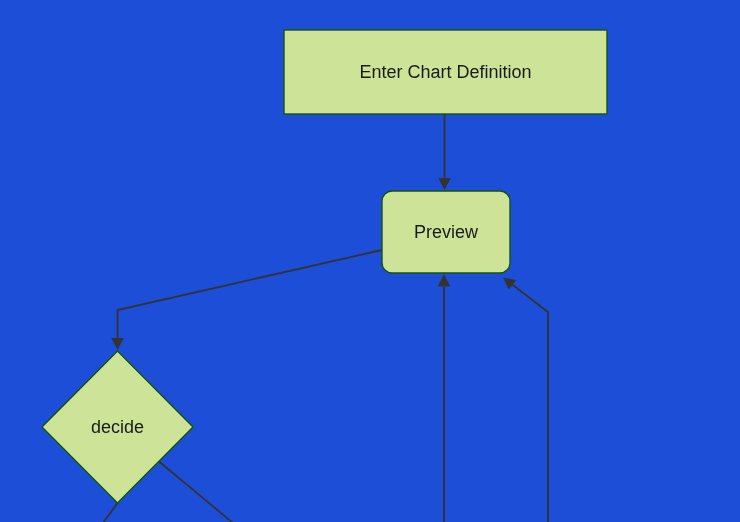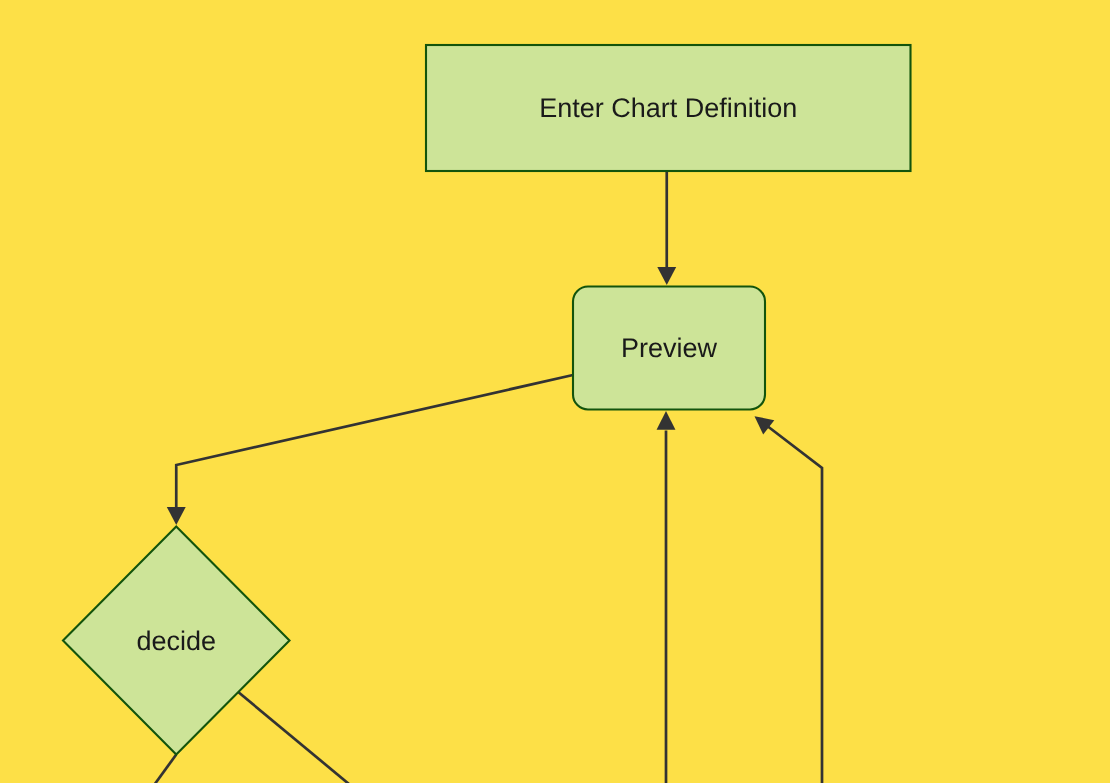--- a/index.html
+++ b/index.html
@@ -4,21 +4,21 @@
 <style>
   html, body {
     margin: 0;
     padding: 0;
     background: #ffffff;
   }
   .canvas {
     position: relative;
     width: 740px;
     height: 522px;
-    background: #fde047;
+    background: #1d4ed8;
     overflow: hidden;
     font-family: "Liberation Sans", "DejaVu Sans", sans-serif;
   }
   svg {
     display: block;
   }
   .edge-path {
     fill: none;
     stroke-width: 1.8px;
     stroke-linecap: butt;

